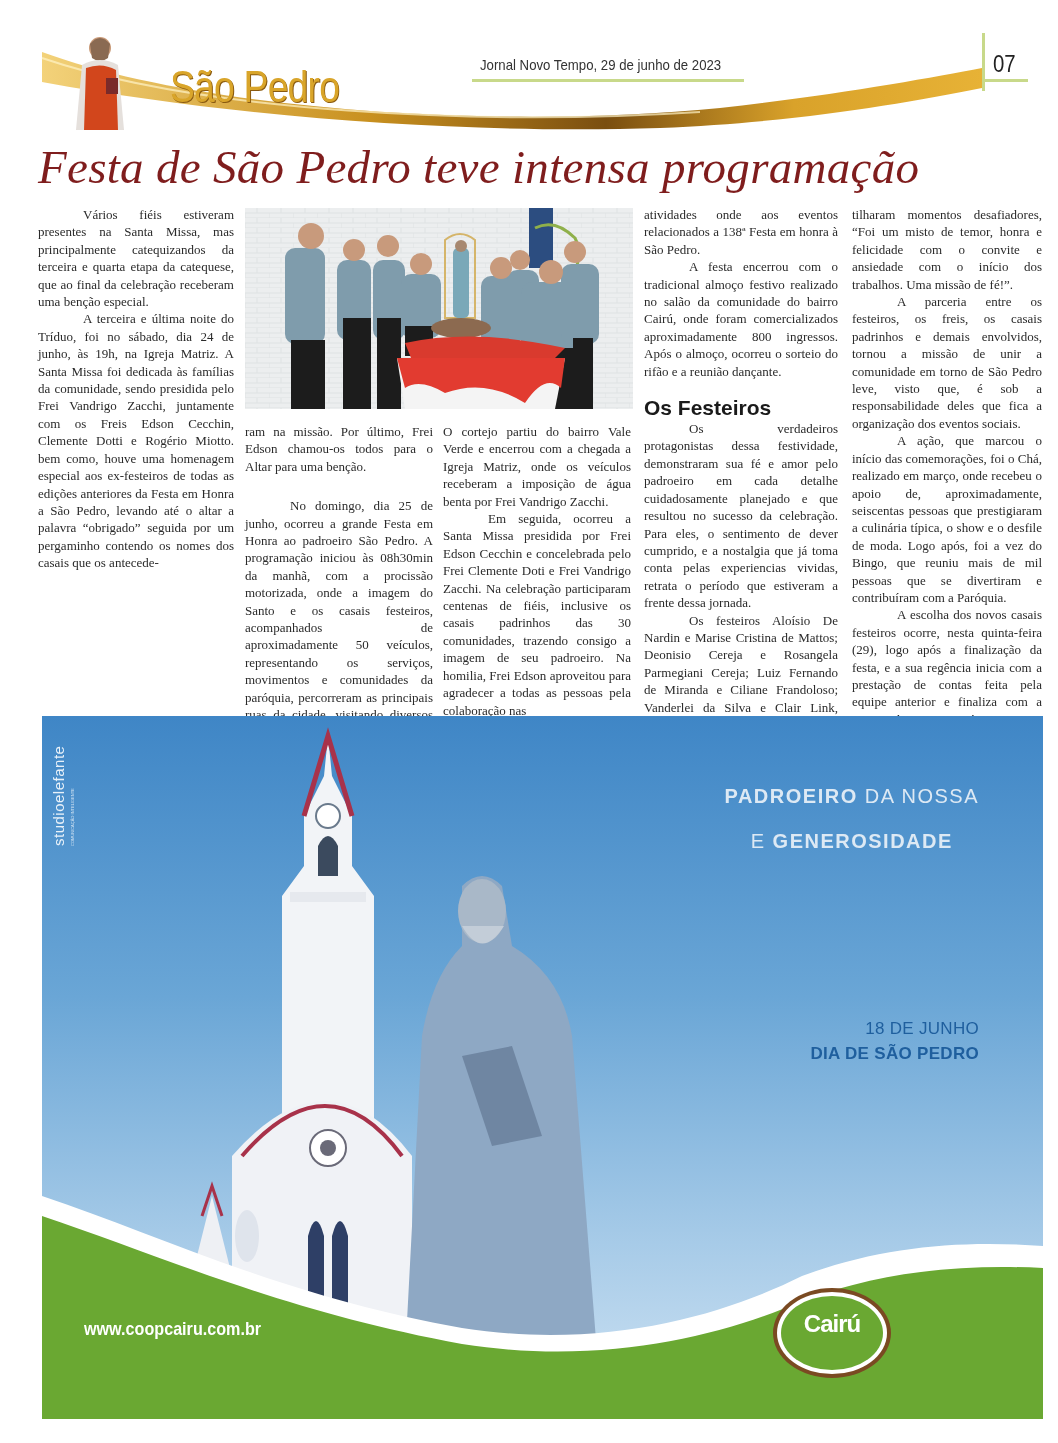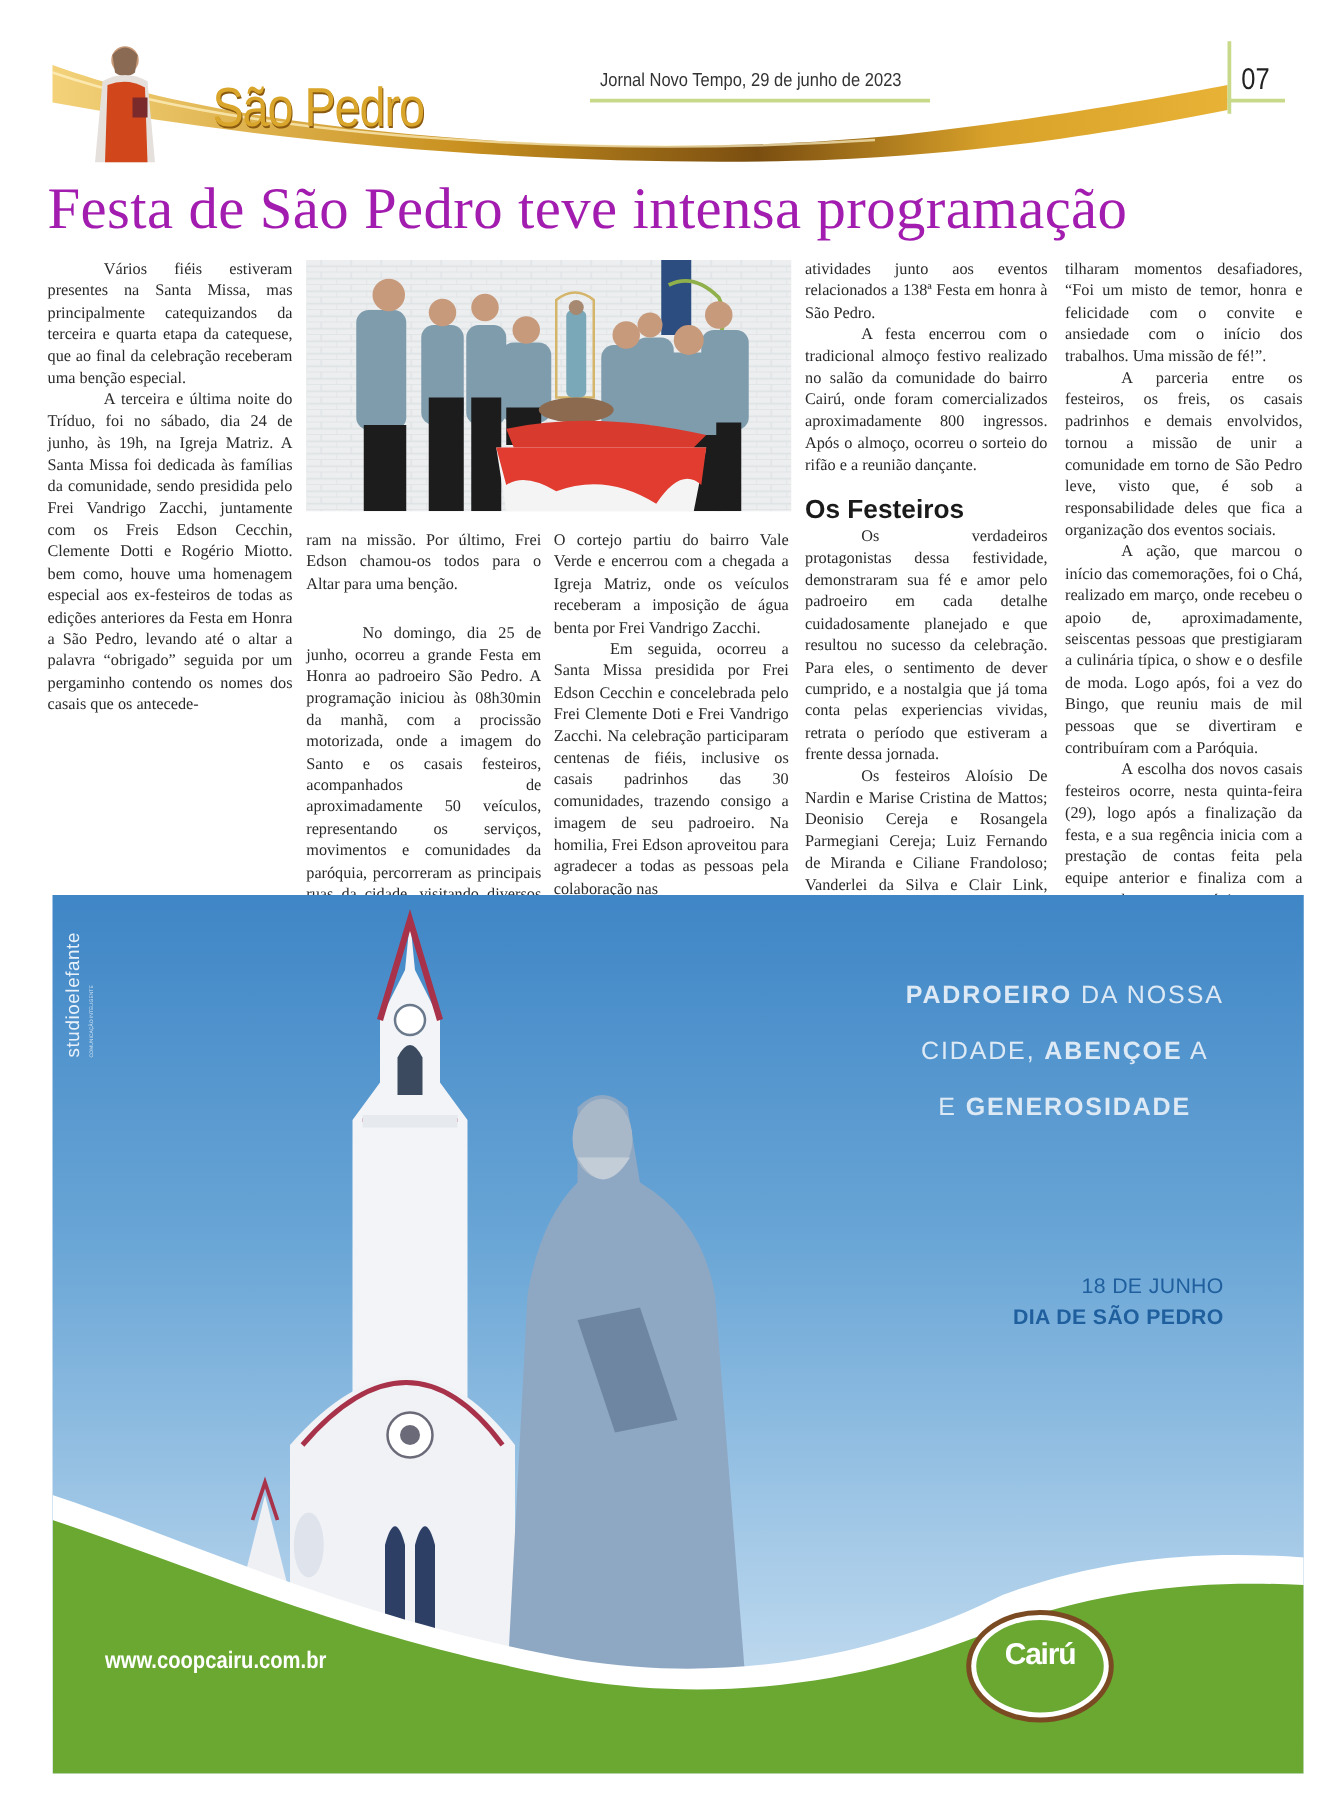--- a/index.html
+++ b/index.html
@@ -9,21 +9,21 @@
   .header { position: absolute; left: 0; top: 0; width: 1058px; height: 140px; }
   .header svg.swoosh { position: absolute; left: 0; top: 0; }
   .saint { position: absolute; left: 62px; top: 30px; width: 80px; height: 100px; }
   .section-title { position: absolute; left: 170px; top: 62px; font-family: "Liberation Sans", sans-serif; font-size: 44px; color: #d9a52a; letter-spacing: -1px; transform: scaleX(0.85); transform-origin: left; text-shadow: 1px 1px 0 #8a5a10; }
   .paper-info { position: absolute; left: 480px; top: 56px; font-family: "Liberation Sans", sans-serif; font-size: 15px; color: #333; transform: scaleX(0.88); transform-origin: left; }
   .paper-rule { position: absolute; left: 472px; top: 79px; width: 272px; height: 3px; background: #c8d98a; }
   .page-num { position: absolute; left: 993px; top: 50px; font-family: "Liberation Sans", sans-serif; font-size: 24px; color: #222; transform: scaleX(0.85); transform-origin: left; }
   .page-rule-v { position: absolute; left: 982px; top: 33px; width: 3px; height: 58px; background: #c8d98a; }
   .page-rule-h { position: absolute; left: 982px; top: 79px; width: 46px; height: 3px; background: #c8d98a; }
 
-  .headline { position: absolute; left: 38px; top: 140px; font-family: "Liberation Serif", serif; font-size: 47px; color: #a21caf; letter-spacing: 0.3px; white-space: nowrap; }
+  .headline { position: absolute; left: 38px; top: 140px; font-family: "Liberation Serif", serif; font-style: italic; font-size: 47px; color: #7f1d1d; letter-spacing: 0.3px; white-space: nowrap; }
 
   
   .col { position: absolute; font-size: 13px; line-height: 17.4px; text-align: justify; color: #2a2a2a; }
   .col p { margin: 0; text-indent: 45px; }
   .col p.noindent { text-indent: 0; }
   .col p.gap { margin-top: 22px; }
   .col1 { left: 38px; top: 206px; width: 196px; }
   .col2 { left: 245px; top: 423px; width: 188px; }
   .col3 { left: 443px; top: 423px; width: 188px; }
   .col4 { left: 644px; top: 206px; width: 194px; }
@@ -146,21 +146,21 @@
   <p class="noindent">ram na missão. Por último, Frei Edson chamou-os todos para o Altar para uma benção.</p>
   <p class="gap">No domingo, dia 25 de junho, ocorreu a grande Festa em Honra ao padroeiro São Pedro. A programação iniciou às 08h30min da manhã, com a procissão motorizada, onde a imagem do Santo e os casais festeiros, acompanhados de aproximadamente 50 veículos, representando os serviços, movimentos e comunidades da paróquia, percorreram as principais ruas da cidade, visitando diversos bairros.</p>
 </div>
 
 <div class="col col3">
   <p class="noindent">O cortejo partiu do bairro Vale Verde e encerrou com a chegada a Igreja Matriz, onde os veículos receberam a imposição de água benta por Frei Vandrigo Zacchi.</p>
   <p>Em seguida, ocorreu a Santa Missa presidida por Frei Edson Cecchin e concelebrada pelo Frei Clemente Doti e Frei Vandrigo Zacchi. Na celebração participaram centenas de fiéis, inclusive os casais padrinhos das 30 comunidades, trazendo consigo a imagem de seu padroeiro. Na homilia, Frei Edson aproveitou para agradecer a todas as pessoas pela colaboração nas</p>
 </div>
 
 <div class="col col4">
-  <p class="noindent">atividades junto aos eventos relacionados a 138ª Festa em honra à São Pedro.</p>
+  <p class="noindent">atividades onde aos eventos relacionados a 138ª Festa em honra à São Pedro.</p>
   <p>A festa encerrou com o tradicional almoço festivo realizado no salão da comunidade do bairro Cairú, onde foram comercializados aproximadamente 800 ingressos. Após o almoço, ocorreu o sorteio do rifão e a reunião dançante.</p>
   <p class="subhead" style="margin-top:16px;">Os Festeiros</p>
   <p>Os verdadeiros protagonistas dessa festividade, demonstraram sua fé e amor pelo padroeiro em cada detalhe cuidadosamente planejado e que resultou no sucesso da celebração. Para eles, o sentimento de dever cumprido, e a nostalgia que já toma conta pelas experiencias vividas, retrata o período que estiveram a frente dessa jornada.</p>
   <p>Os festeiros Aloísio De Nardin e Marise Cristina de Mattos; Deonisio Cereja e Rosangela Parmegiani Cereja; Luiz Fernando de Miranda e Ciliane Frandoloso; Vanderlei da Silva e Clair Link, compar-</p>
 </div>
 
 <div class="col col5">
   <p class="noindent">tilharam momentos desafiadores, “Foi um misto de temor, honra e felicidade com o convite e ansiedade com o início dos trabalhos. Uma missão de fé!”.</p>
   <p>A parceria entre os festeiros, os freis, os casais padrinhos e demais envolvidos, tornou a missão de unir a comunidade em torno de São Pedro leve, visto que, é sob a responsabilidade deles que fica a organização dos eventos sociais.</p>
   <p>A ação, que marcou o início das comemorações, foi o Chá, realizado em março, onde recebeu o apoio de, aproximadamente, seiscentas pessoas que prestigiaram a culinária típica, o show e o desfile de moda. Logo após, foi a vez do Bingo, que reuniu mais de mil pessoas que se divertiram e contribuíram com a Paróquia.</p>
@@ -198,21 +198,20 @@
     <path d="M0,500 C120,540 240,595 420,628 C560,650 680,620 760,585 C840,555 920,548 1001,552 L1001,703 L0,703 Z" fill="#6aa832"></path>
   </svg>
 
   <div class="ad-credit">
     <span class="main">studioelefante</span>
     <span class="sub">COMUNICAÇÃO INTELIGENTE</span>
   </div>
 
   <div class="ad-slogan">
     <span class="l"><b>PADROEIRO</b><span> DA NOSSA</span></span>
-    <span class="l"><span>CIDADE, </span><b>ABENÇOE</b><span> A</span></span>
     <span class="l"><span>E </span><b>GENEROSIDADE</b></span>
   </div>
 
   <div class="ad-date">
     <div>18 DE JUNHO</div>
     <div class="d2">DIA DE SÃO PEDRO</div>
   </div>
 
   <div class="ad-url">www.coopcairu.com.br</div>
 

